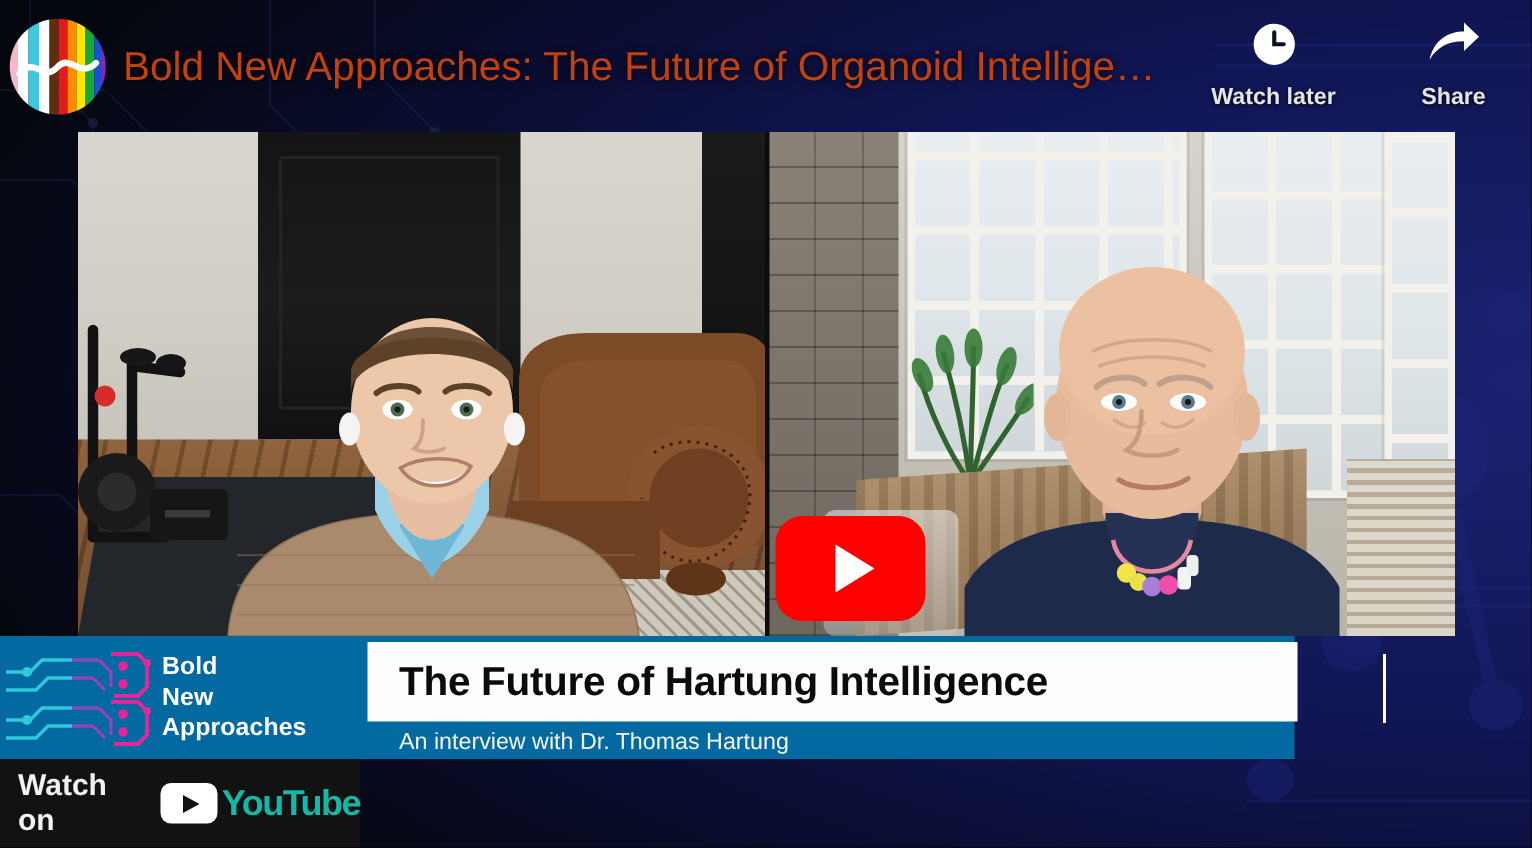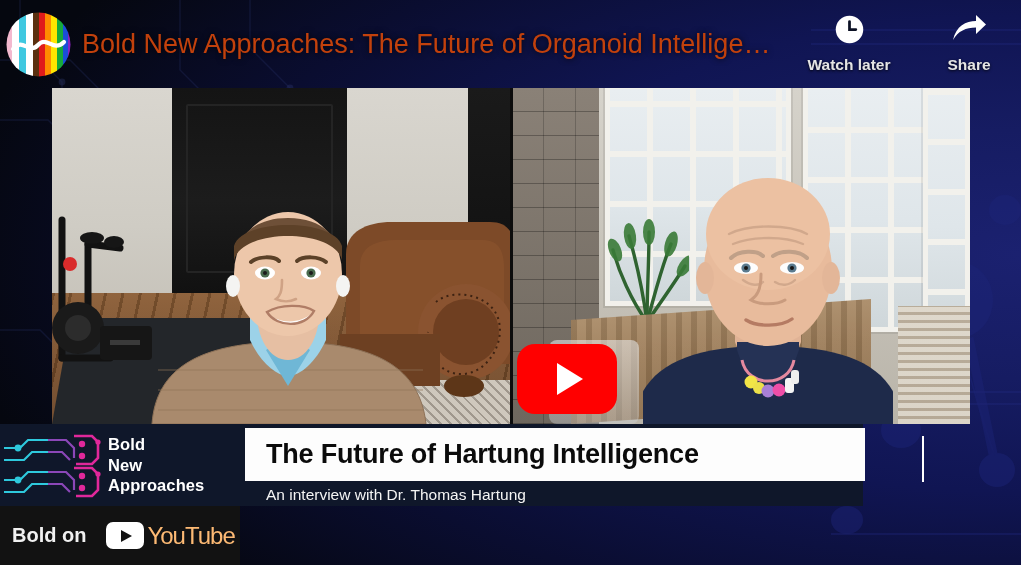--- a/index.html
+++ b/index.html
@@ -92,21 +92,21 @@
   .r-person{position:absolute;left:132px;top:86px;width:250px;height:250px;}
 
   
   .play{position:absolute;left:465px;top:256px;width:100px;height:70px;
     background:#ff0000;border-radius:18px;cursor:pointer;z-index:20;
     display:flex;align-items:center;justify-content:center;}
   .play .tri{width:0;height:0;border-left:26px solid #fff;
     border-top:16px solid transparent;border-bottom:16px solid transparent;margin-left:5px;}
 
   
-  .lower{position:absolute;left:0;top:424px;width:863px;height:82px;background:#0f172a;z-index:15;}
+  .lower{position:absolute;left:0;top:424px;width:863px;height:82px;background:#0369a1;z-index:15;}
   .lt-logo{position:absolute;left:0;top:0;width:240px;height:82px;}
   .lt-logo-gfx{position:absolute;left:4px;top:6px;width:108px;height:72px;}
   .lt-logo-txt{position:absolute;left:108px;top:10px;color:#fff;font-size:16.5px;
     font-weight:700;line-height:20.5px;letter-spacing:.1px;}
   .lt-bar{position:absolute;left:245px;top:4px;width:620px;height:53px;background:#fdfdfd;}
   .lt-bar span{position:absolute;left:21px;top:11px;color:#0b0b0b;font-size:27px;
     font-weight:700;letter-spacing:-.2px;}
   .lt-sub{position:absolute;left:266px;top:62px;color:#f4f4f4;font-size:15.5px;font-weight:400;}
   .lt-vs{position:absolute;left:872px;top:6px;width:104px;height:64px;}
   .vs-row{position:relative;color:#fff;font-size:17px;font-weight:700;letter-spacing:3.2px;
@@ -115,21 +115,21 @@
 
   
   .watchbar{position:absolute;left:0;top:506px;width:240px;height:59px;
     background:#121212;z-index:16;display:flex;align-items:center;cursor:pointer;}
   .watchbar .wl{color:#f1f1f1;font-size:20px;font-weight:700;margin-left:12px;}
   .yt-logo{display:flex;align-items:center;margin-left:20px;}
   .yt-badge{width:38px;height:27px;background:#fff;border-radius:7px;
     display:flex;align-items:center;justify-content:center;}
   .yt-badge .t{width:0;height:0;border-left:11px solid #121212;
     border-top:6.5px solid transparent;border-bottom:6.5px solid transparent;margin-left:3px;}
-  .yt-word{color:#fdba74;font-size:24px;font-weight:400;letter-spacing:-1px;margin-left:3px;}
+  .yt-word{color:#14b8a6;font-size:24px;font-weight:700;letter-spacing:-1px;margin-left:3px;}
 </style>
 </head>
 <body>
 
 <div class="stage">
 
   <div class="bg"></div>
 
   <svg class="bg-circuit" viewBox="0 0 300 565">
     <g fill="none" stroke="#2b3670" stroke-width="1.4" opacity="0.5">
@@ -413,21 +413,21 @@
     </div>
 
     <div class="lt-sub">An interview with Dr. Thomas Hartung</div>
 
     <div class="lt-vs">
       <div class="vs-bar"></div>
     </div>
   </div>
 
   <div class="watchbar">
-    <span class="wl">Bold on</span>
+    <span class="wl">Watch on</span>
     <span class="yt-logo">
       <span class="yt-badge">
         <span class="t"></span>
       </span>
       <span class="yt-word">YouTube</span>
     </span>
   </div>
 
 </div>
 

